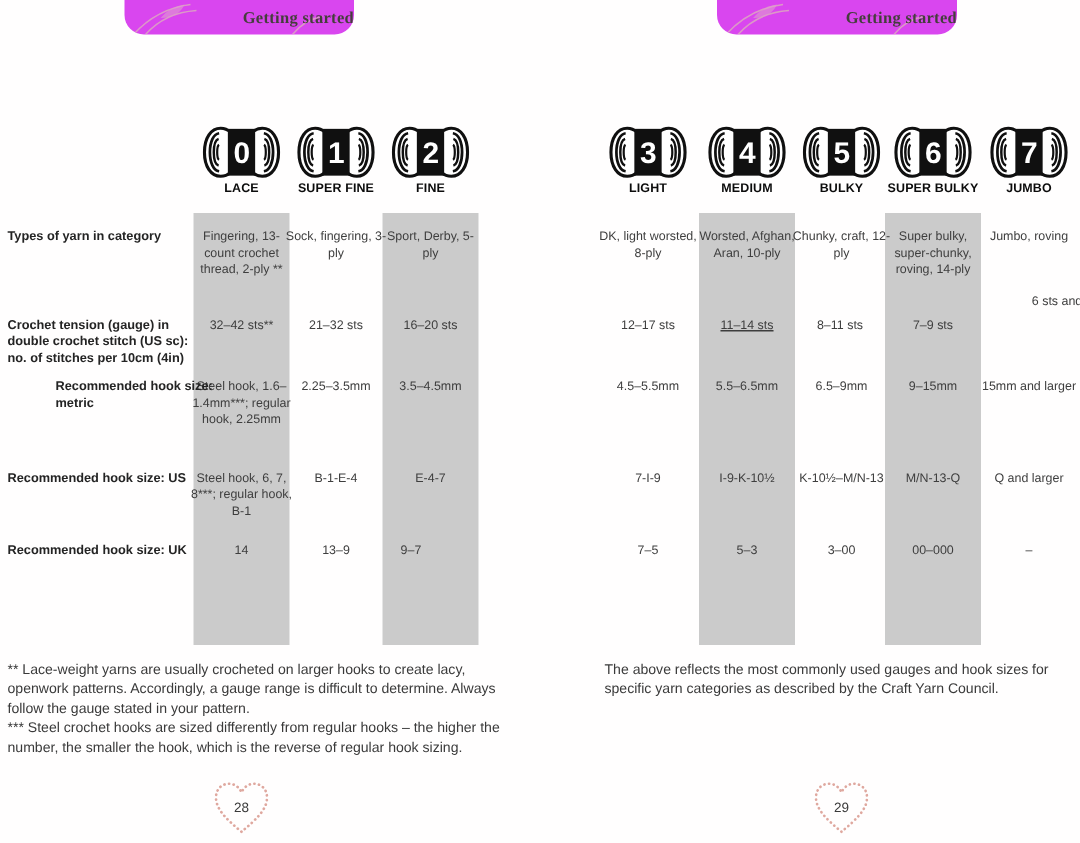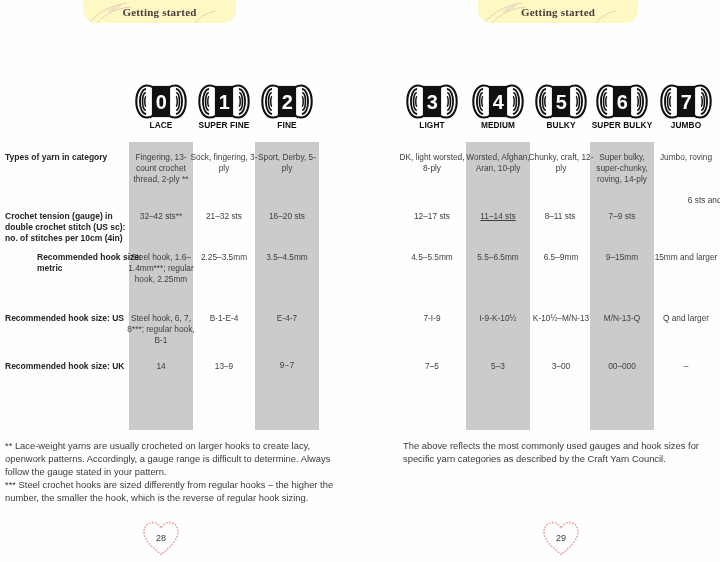--- a/index.html
+++ b/index.html
@@ -1,21 +1,21 @@
 <!DOCTYPE html>
 <html><head>
 <meta charset="utf-8">
 <style>
   html,body{margin:0;padding:0;background:#ffffff;}
   .spread{position:relative;width:720px;height:562px;background:#fffefe;overflow:hidden;
           font-family:"Liberation Sans",sans-serif;}
 
   
-  .tab{position:absolute;top:0;height:23px;background:#fef9c3;border-radius:0 0 13px 13px;
-       display:flex;align-items:center;justify-content:center;overflow:hidden;}
+  .tab{position:absolute;top:0;height:23px;background:#d946ef;border-radius:0 0 13px 13px;
+       display:flex;align-items:center;justify-content:flex-end;overflow:hidden;}
   .tab-left{left:83px;width:153px;}
   .tab-right{left:478px;width:160px;}
   .tab-leaves{position:absolute;left:0;top:0;}
   .tab-label{position:relative;z-index:1;font-family:"Liberation Serif",serif;font-weight:bold;
              font-size:11px;color:#453e3c;padding-top:1px;letter-spacing:.2px;}
 
   
   .title{position:absolute;left:5px;top:38px;margin:0;font-family:"Liberation Serif",serif;
          font-weight:bold;font-size:15.5px;color:#181818;letter-spacing:.1px;}
 
@@ -151,21 +151,21 @@
           </g>
       <rect x="19.5" y="2" width="21" height="36" fill="#101010" stroke="none"></rect>
       <text x="30.2" y="28.5" text-anchor="middle" font-family="Liberation Sans, sans-serif" font-size="23" font-weight="bold" fill="#ffffff" stroke="none">2</text>
     </g>
       </svg></div>
     <div class="symlabel" style="left: 245px; top: 120px; width: 84px;">FINE</div>
     <div class="cell" style="left: 253px; top: 152px; width: 68px;">Sport, Derby, 5-ply</div>
     <div class="cell" style="left: 253px; top: 211px; width: 68px;">16–20 sts</div>
     <div class="cell" style="left: 253px; top: 252px; width: 68px;">3.5–4.5mm</div>
     <div class="cell" style="left: 253px; top: 313px; width: 68px;">E-4-7</div>
-    <div class="cell" style="left: 253px; top: 361px; width: 68px; font-family: Liberation Mono, monospace;">9–7</div>
+    <div class="cell" style="left: 240px; top: 361px; width: 68px;">9–7</div>
     <div class="symbol" style="left: 406px; top: 84px;"><svg viewBox="0 0 60 40" width="52" height="35">
     <g fill="none" stroke="#101010">
     <path d="M14,1.5 C6.5,1.5 1.5,9 1.5,20 C1.5,31 6.5,38.5 14,38.5 C17,38.5 19.6,37.3 21.6,35.5 L21.6,4.5 C19.6,2.7 17,1.5 14,1.5 Z" fill="#ffffff" stroke-width="2.4"></path>
     <path d="M12.8,5.4 C8.4,6 5.7,12.1 5.7,20 C5.7,27.9 8.4,34 12.8,34.6" stroke-width="2.1"></path>
     <path d="M12.4,9.7 C9.8,10.5 8.7,14.9 8.7,20 C8.7,25.1 9.8,29.5 12.4,30.3" stroke-width="1.9"></path>
     <path d="M12.7,14.2 C11.7,14.8 11.3,17.1 11.3,20 C11.3,22.9 11.7,25.2 12.7,25.8" stroke-width="1.7"></path>
       <g transform="translate(60,0) scale(-1,1)">
     <path d="M14,1.5 C6.5,1.5 1.5,9 1.5,20 C1.5,31 6.5,38.5 14,38.5 C17,38.5 19.6,37.3 21.6,35.5 L21.6,4.5 C19.6,2.7 17,1.5 14,1.5 Z" fill="#ffffff" stroke-width="2.4"></path>
     <path d="M12.8,5.4 C8.4,6 5.7,12.1 5.7,20 C5.7,27.9 8.4,34 12.8,34.6" stroke-width="2.1"></path>
     <path d="M12.4,9.7 C9.8,10.5 8.7,14.9 8.7,20 C8.7,25.1 9.8,29.5 12.4,30.3" stroke-width="1.9"></path>

